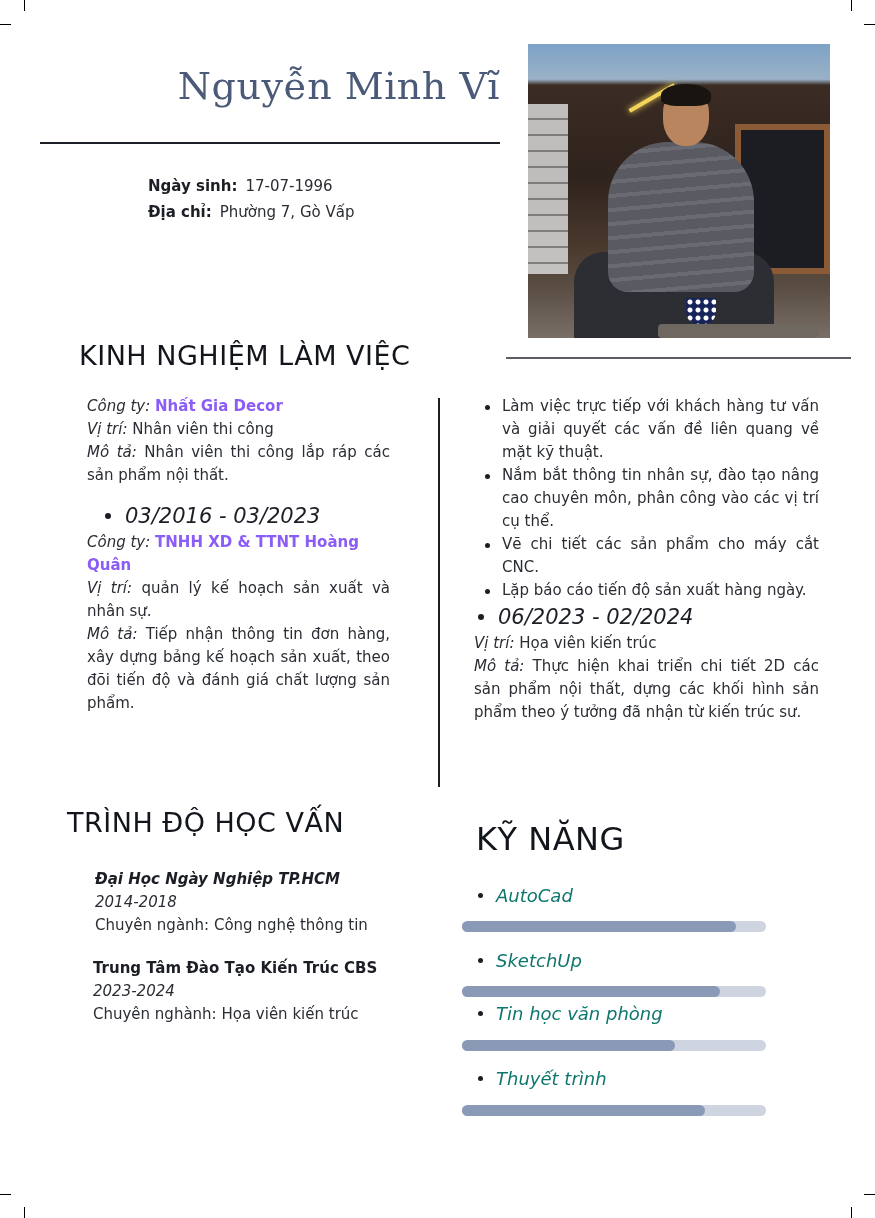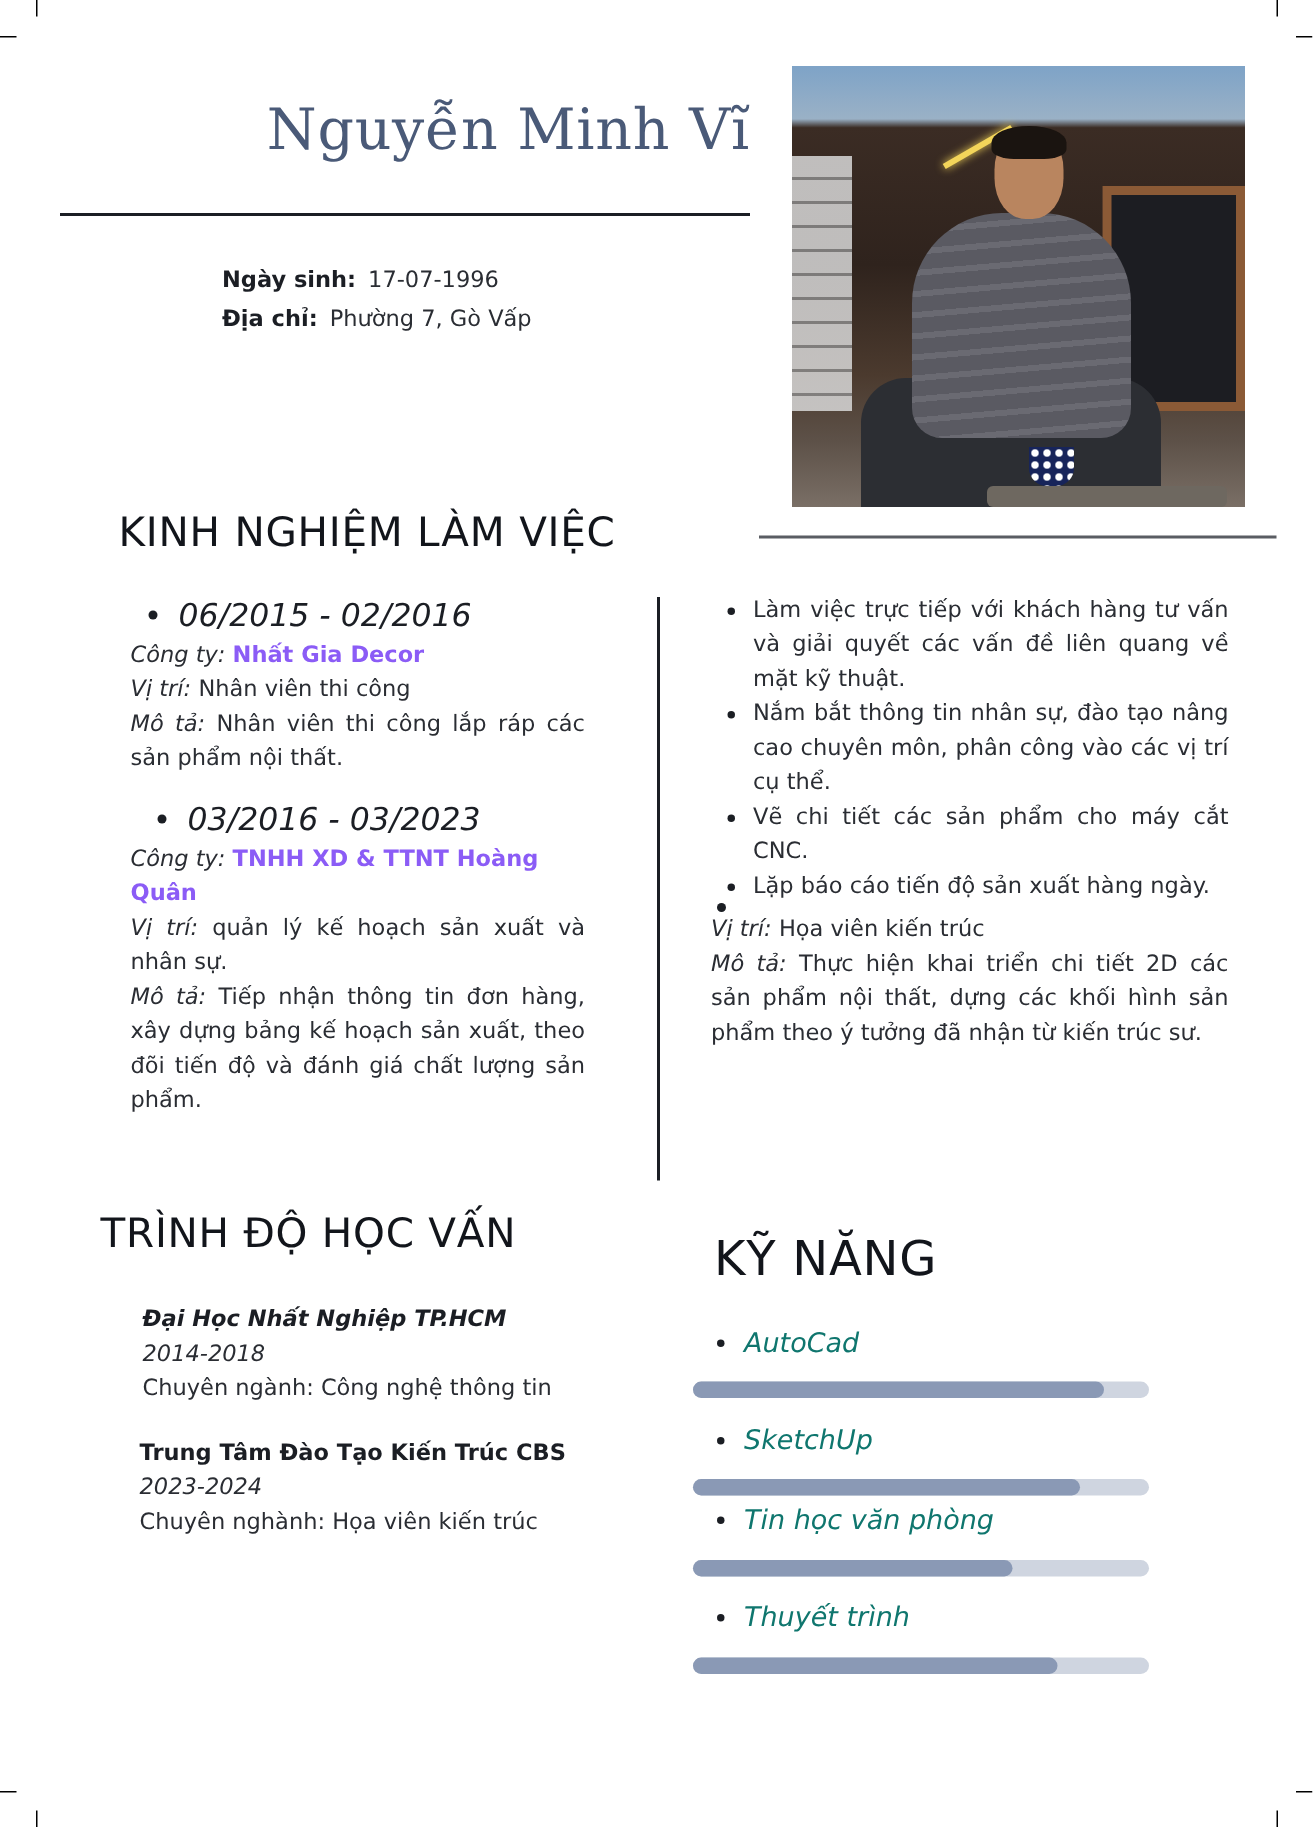--- a/index.html
+++ b/index.html
@@ -101,24 +101,20 @@
   <div class="table"></div>
   <div class="cup"></div>
 </div>
 <div class="hr-right"></div>
 
 <div class="sec-title sec-exp">KINH NGHIỆM LÀM VIỆC</div>
 <div class="vline"></div>
 
 <div class="col col-left">
   <div class="job">
-    <div class="period" style="padding-left:12px;">
-        <span class="dot"></span>
-        <span>06/2015 - 02/2016</span>
-      </div>
     <p><span class="k">Công ty:</span> <span class="company">Nhất Gia Decor</span></p>
     <p><span class="k">Vị trí:</span> <span>Nhân viên thi công</span></p>
     <p><span class="k">Mô tả:</span> <span>Nhân viên thi công lắp ráp các sản phẩm nội thất.</span></p>
   </div>
   <div class="job">
     <div class="period" style="padding-left:18px;">
         <span class="dot"></span>
         <span>03/2016 - 03/2023</span>
       </div>
     <p style="text-align:left;"><span class="k">Công ty:</span> <span class="company">TNHH XD &amp; TTNT Hoàng Quân</span></p>
@@ -130,29 +126,30 @@
 <div class="col col-right">
   <ul class="tasks">
     <li>Làm việc trực tiếp với khách hàng tư vấn và giải quyết các vấn đề liên quang về mặt kỹ thuật.</li>
     <li>Nắm bắt thông tin nhân sự, đào tạo nâng cao chuyên môn, phân công vào các vị trí cụ thể.</li>
     <li>Vẽ chi tiết các sản phẩm cho máy cắt CNC.</li>
     <li>Lặp báo cáo tiến độ sản xuất hàng ngày.</li>
   </ul>
   <div class="job">
     <div class="period" style="padding-left:4px;">
         <span class="dot"></span>
+        <span>06/2023 - 02/2024</span>
       </div>
     <p><span class="k">Vị trí:</span> <span>Họa viên kiến trúc</span></p>
     <p><span class="k">Mô tả:</span> <span>Thực hiện khai triển chi tiết 2D các sản phẩm nội thất, dựng các khối hình sản phẩm theo ý tưởng đã nhận từ kiến trúc sư.</span></p>
   </div>
 </div>
 
 <div class="sec-title sec-edu">TRÌNH ĐỘ HỌC VẤN</div>
 <div class="edu" style="left:95px;top:868px;">
-  <div class="school it">Đại Học Nhất Nghiệp TP.HCM</div>
+  <div class="school it">Đại Học Ngày Nghiệp TP.HCM</div>
   <div class="years">2014-2018</div>
   <div>Chuyên ngành: Công nghệ thông tin</div>
 </div>
 <div class="edu" style="left:93px;top:957px;">
   <div class="school">Trung Tâm Đào Tạo Kiến Trúc CBS</div>
   <div class="years">2023-2024</div>
   <div>Chuyên nghành: Họa viên kiến trúc</div>
 </div>
 
 <div class="sec-title sec-skill">KỸ NĂNG</div>

